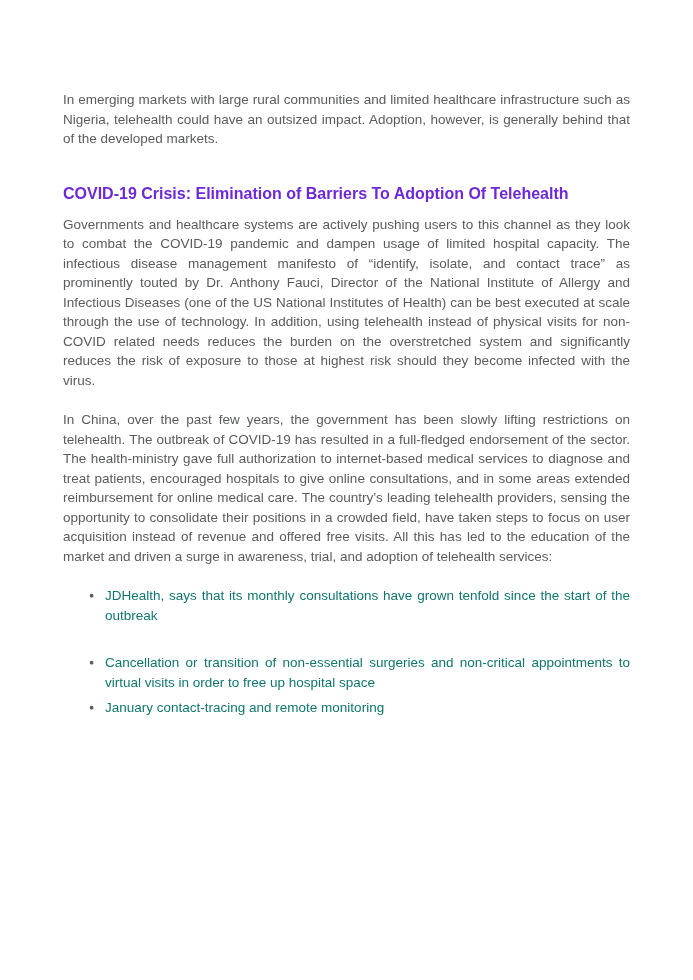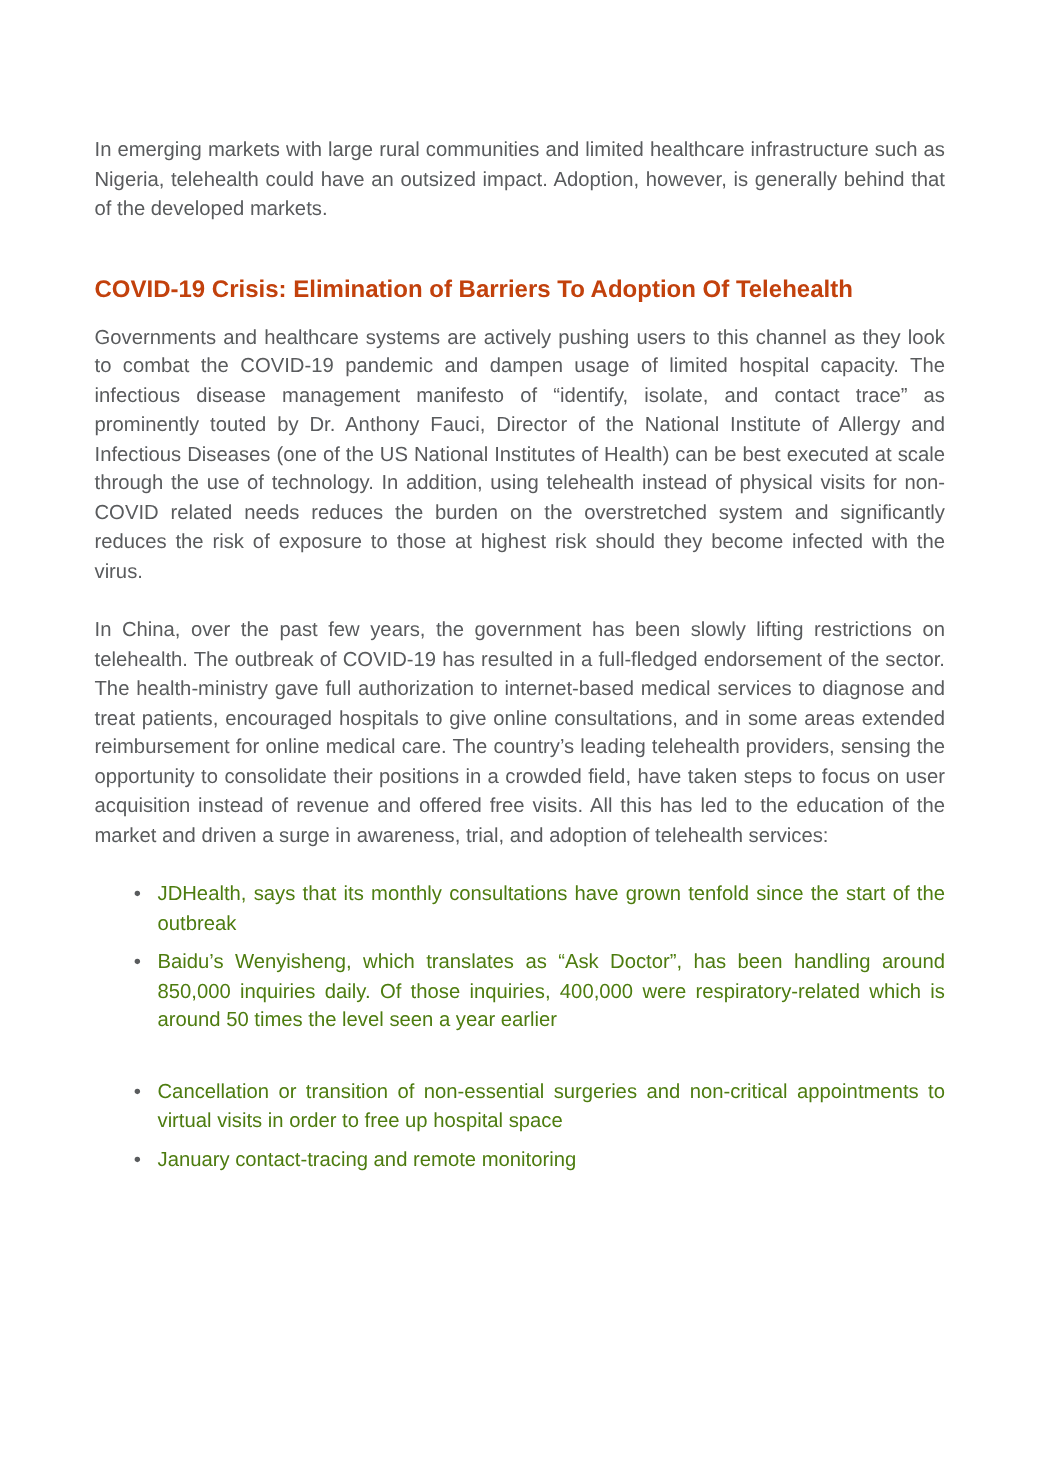--- a/index.html
+++ b/index.html
@@ -23,38 +23,38 @@
     font-size: 13.5px;
     line-height: 19.5px;
     color: #595b5d;
     text-align: justify;
     margin: 0 0 20px 0;
   }
   .section-heading {
     font-size: 16px;
     line-height: 21px;
     font-weight: bold;
-    color: #c2410c;
+    color: #6d28d9;
     margin: 34px 0 11px 0;
   }
   ul.bullet-list {
     list-style: none;
     margin: 10px 0 8px 0;
     padding: 0;
   }
   ul.bullet-list.last {
     margin-bottom: 0;
     margin-top: 28px;
   }
   ul.bullet-list li {
     position: relative;
     padding-left: 42px;
     font-size: 13.5px;
     line-height: 19.5px;
-    color: #4d7c0f;
+    color: #0f766e;
     text-align: justify;
   }
   ul.bullet-list li + li {
     margin-top: 6px;
   }
   ul.bullet-list li::before {
     content: "●";
     position: absolute;
     left: 26px;
     top: 0;
@@ -80,21 +80,20 @@
     <p class="body-text">In emerging markets with large rural communities and limited healthcare infrastructure such as Nigeria, telehealth could have an outsized impact. Adoption, however, is generally behind that of the developed markets.</p>
 
     <h1 class="section-heading">COVID-19 Crisis: Elimination of Barriers To Adoption Of Telehealth</h1>
 
     <p class="body-text">Governments and healthcare systems are actively pushing users to this channel as they look to combat the COVID-19 pandemic and dampen usage of limited hospital capacity. The infectious disease management manifesto of “identify, isolate, and contact trace” as prominently touted by Dr. Anthony Fauci, Director of the National Institute of Allergy and Infectious Diseases (one of the US National Institutes of Health) can be best executed at scale through the use of technology. In addition, using telehealth instead of physical visits for non-COVID related needs reduces the burden on the overstretched system and significantly reduces the risk of exposure to those at highest risk should they become infected with the virus.</p>
 
     <p class="body-text">In China, over the past few years, the government has been slowly lifting restrictions on telehealth. The outbreak of COVID-19 has resulted in a full-fledged endorsement of the sector. The health-ministry gave full authorization to internet-based medical services to diagnose and treat patients, encouraged hospitals to give online consultations, and in some areas extended reimbursement for online medical care. The country’s leading telehealth providers, sensing the opportunity to consolidate their positions in a crowded field, have taken steps to focus on user acquisition instead of revenue and offered free visits. All this has led to the education of the market and driven a surge in awareness, trial, and adoption of telehealth services:</p>
 
     <ul class="bullet-list">
       <li>JDHealth, says that its monthly consultations have grown tenfold since the start of the outbreak</li>
-      <li>Baidu’s Wenyisheng, which translates as “Ask Doctor”, has been handling around 850,000 inquiries daily. Of those inquiries, 400,000 were respiratory-related which is around 50 times the level seen a year earlier</li>
     </ul>
 
 
     <ul class="bullet-list last">
       <li>Cancellation or transition of non-essential surgeries and non-critical appointments to virtual visits in order to free up hospital space</li>
       <li>January contact-tracing and remote monitoring</li>
     </ul>
 
   </div>
 

